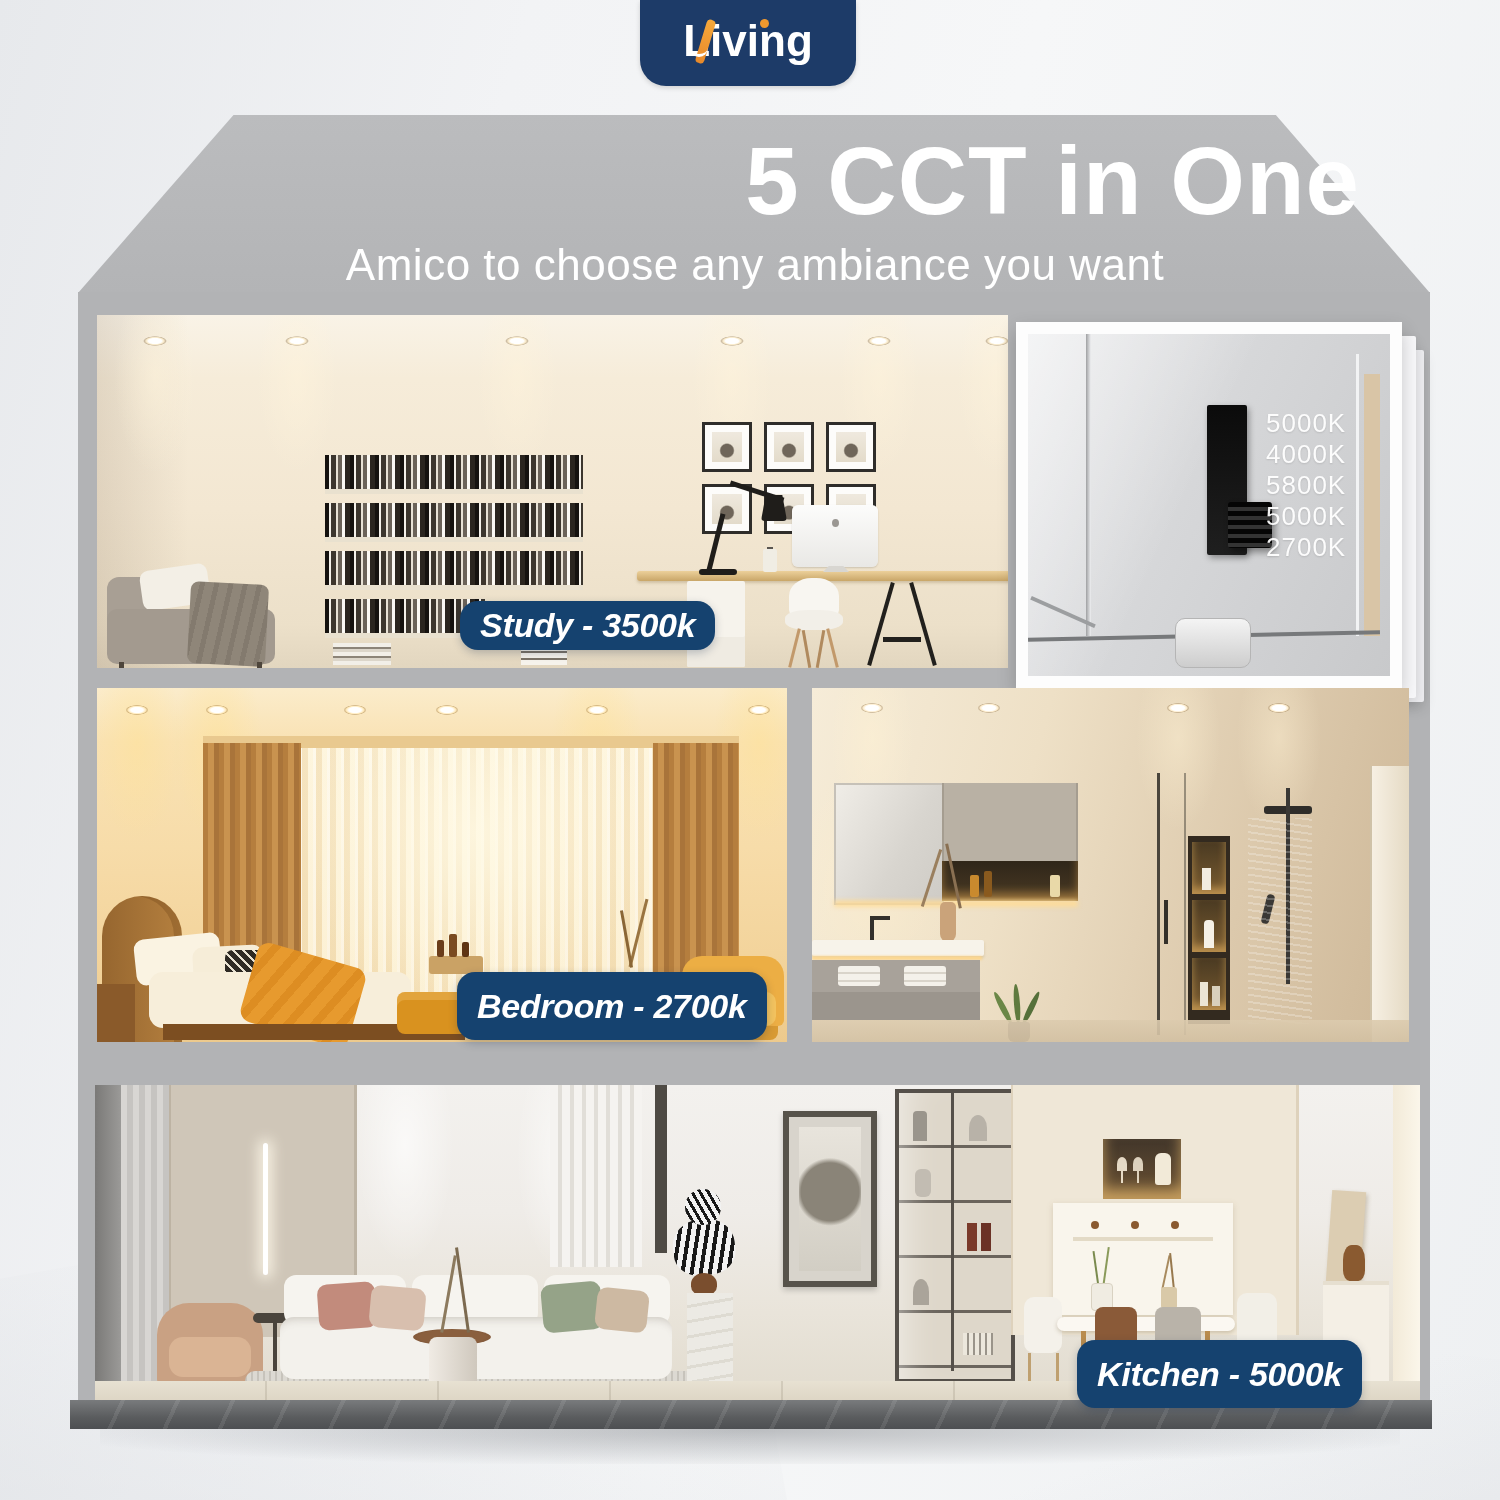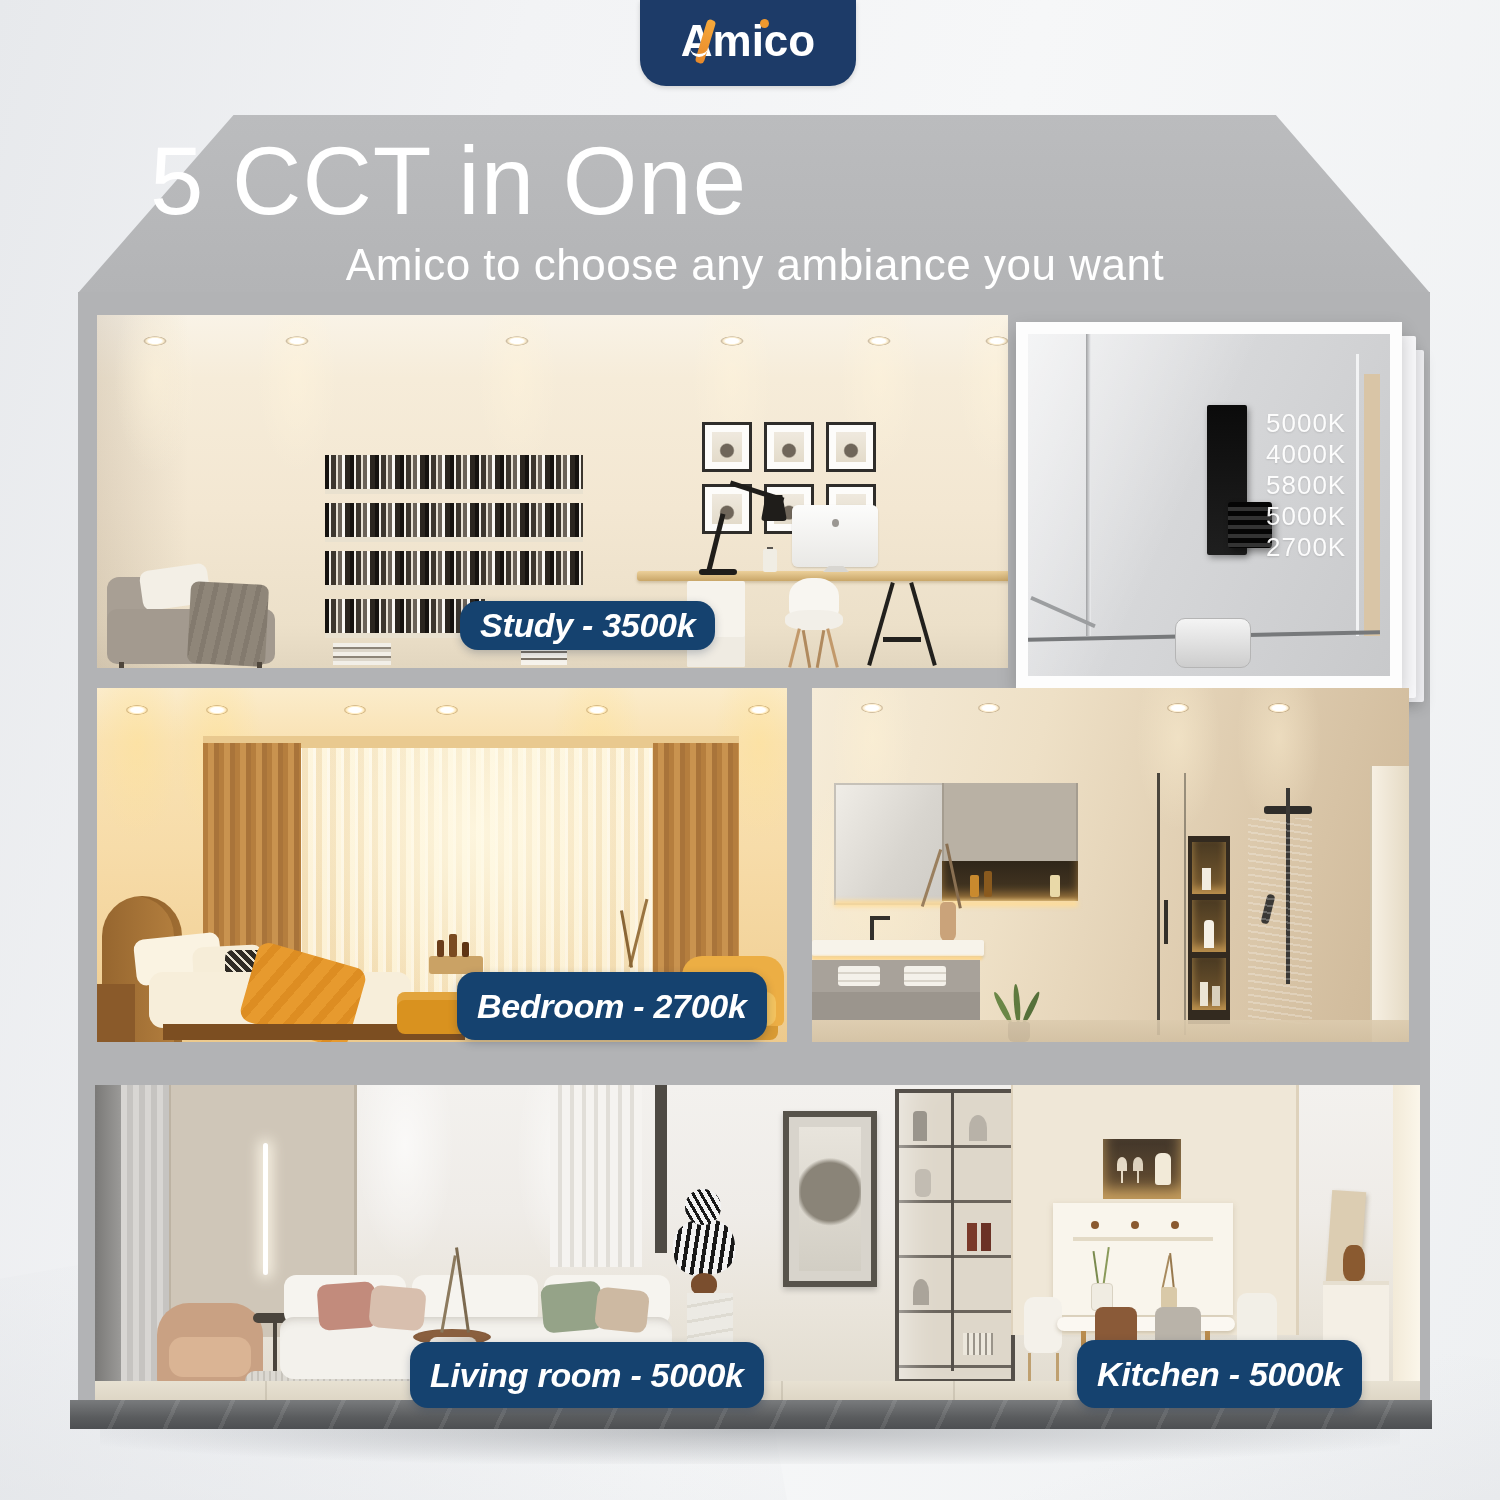--- a/index.html
+++ b/index.html
@@ -6,22 +6,22 @@
   #canvas{position:relative;width:1500px;height:1500px;overflow:hidden;
     background:linear-gradient(105deg,#e7e9ec 0%,#f2f3f5 28%,#f6f7f8 55%,#eef0f2 100%);
     font-family:"Liberation Sans","DejaVu Sans",sans-serif;}
   .ab{position:absolute}
   .house-gray{background:#b2b3b5}
   .photo{position:absolute;overflow:hidden}
   .room-label{position:absolute;display:flex;align-items:center;justify-content:center;
     background:#15426f;color:#fff;font-style:italic;font-weight:700;font-size:34px;
     letter-spacing:-.3px;white-space:nowrap;padding:0 20px;border-radius:18px;
     box-shadow:0 3px 8px rgba(20,40,70,.25)}
-  .title{position:absolute;left:150px;width:1210px;top:126px;text-align:left;color:#fff;
-    font-weight:400;font-size:96px;letter-spacing:1px}
+  .title{position:absolute;left:150px;width:1210px;top:126px;text-align:right;color:#fff;
+    font-weight:700;font-size:96px;letter-spacing:1px}
   .subtitle{position:absolute;left:150px;width:1210px;top:240px;text-align:center;color:#fff;
     font-weight:400;font-size:44px;letter-spacing:.5px}
   .logo{position:absolute;left:640px;top:0;width:216px;height:86px;background:#1d3b68;
     border-radius:0 0 26px 26px;box-shadow:0 2px 5px rgba(0,0,0,.15)}
   .logo-word{position:absolute;left:0;top:16px;width:216px;text-align:center;color:#fff;
     font-weight:700;font-size:44px;letter-spacing:0}
   .bkrow{position:absolute;height:34px;border-bottom:5px solid #e9e1cf;
     background:repeating-linear-gradient(90deg,#15120f 0 4px,#f4f1ea 4px 6px,#3c362e 6px 11px,#e8e2d6 11px 13px,#6b6359 13px 17px,#fbf9f4 17px 20px,#2a251f 20px 25px)}
   .pic{background:#fdfcfa;border:3px solid #2f2d2a;position:relative}
   .pic:after{content:"";position:absolute;inset:7px;
@@ -38,21 +38,21 @@
   <div class="ab" style="left:850px;top:1330px;width:800px;height:300px;background:linear-gradient(-25deg,#e0e2e6,rgba(224,226,230,0) 60%);transform:rotate(7deg)"></div>
 
   <div class="ab" style="left:78px;top:115px;width:1352px;height:178px;background:linear-gradient(180deg,#bbbcbe,#b3b4b6);clip-path:polygon(11.5% 0%,88.6% 0%,100% 100%,0% 100%)"></div>
   <div class="ab house-gray" style="left:78px;top:292px;width:1352px;height:1130px"></div>
   <div class="ab" style="left:100px;top:1416px;width:1300px;height:48px;background:radial-gradient(ellipse at 50% 30%,rgba(96,100,106,.38),rgba(120,124,130,.14) 55%,transparent 78%)"></div>
 
   <div class="title">5 CCT in One</div>
   <div class="subtitle">Amico to choose any ambiance you want</div>
 
   <div class="logo">
-    <span class="logo-word">Amico</span>
+    <span class="logo-word">Living</span>
     <span class="ab" style="left:61px;top:19px;width:9px;height:45px;background:linear-gradient(#f6a93b,#e8892a);border-radius:4px;transform:rotate(17deg)"></span>
     <span class="ab" style="left:50px;top:42px;width:18px;height:12px;border-bottom:3px solid #fff;border-radius:0 0 14px 14px"></span>
     <span class="ab" style="left:120px;top:19px;width:9px;height:9px;background:#f0992e;border-radius:50%"></span>
   </div>
 
   <div class="photo" style="left:97px;top:315px;width:911px;height:353px;background:linear-gradient(180deg,#f9f3e7 0%,#f6ecd9 18%,#f3e7d2 55%,#ece0c9 88%,#e2d6bf 100%)">
     <div class="ab" style="inset:0;background-image:
       radial-gradient(ellipse 17px 7px at 58px 26px,#fff 38%,#f8e9c8 52%,rgba(150,125,90,.45) 62%,transparent 70%),
       radial-gradient(ellipse 17px 7px at 200px 26px,#fff 38%,#f8e9c8 52%,rgba(150,125,90,.45) 62%,transparent 70%),
       radial-gradient(ellipse 17px 7px at 420px 26px,#fff 38%,#f8e9c8 52%,rgba(150,125,90,.45) 62%,transparent 70%),
@@ -362,16 +362,15 @@
     <div class="ab" style="left:1248px;top:160px;width:22px;height:36px;background:#8a5a30;border-radius:40% 40% 30% 30%"></div>
     <div class="ab" style="left:1298px;top:0;width:27px;height:317px;background:linear-gradient(90deg,#f2ead8,#fbf6ea)"></div>
 
     <div class="ab" style="left:0;top:296px;width:1325px;height:21px;background:repeating-linear-gradient(90deg,transparent 0 170px,rgba(120,110,90,.18) 170px 172px),linear-gradient(180deg,#e7e1d2,#ddd5c4)"></div>
   </div>
 
   <div class="ab" style="left:70px;top:1400px;width:1362px;height:29px;background:repeating-linear-gradient(115deg,transparent 0 46px,rgba(255,255,255,.09) 46px 50px),linear-gradient(180deg,#797b7d,#5a5c5e 60%,#4d4f52)"></div>
 
   <div class="room-label" style="left:460px;top:601px;height:49px">Study - 3500k</div>
   <div class="room-label" style="left:457px;top:972px;height:68px">Bedroom - 2700k</div>
-  <div class="room-label" style="left:410px;top:1342px;height:66px">Living room - 5000k</div>
   <div class="room-label" style="left:1077px;top:1340px;height:68px">Kitchen - 5000k</div>
 
 </div>
 
 </body></html>

